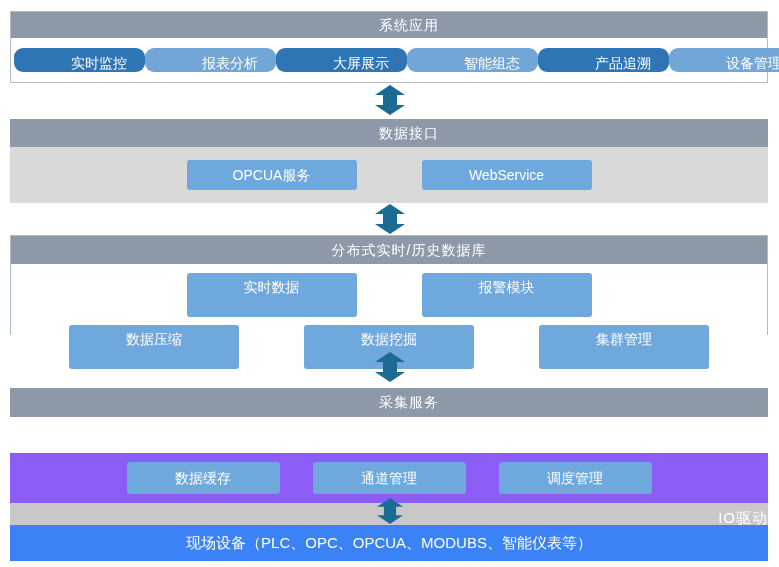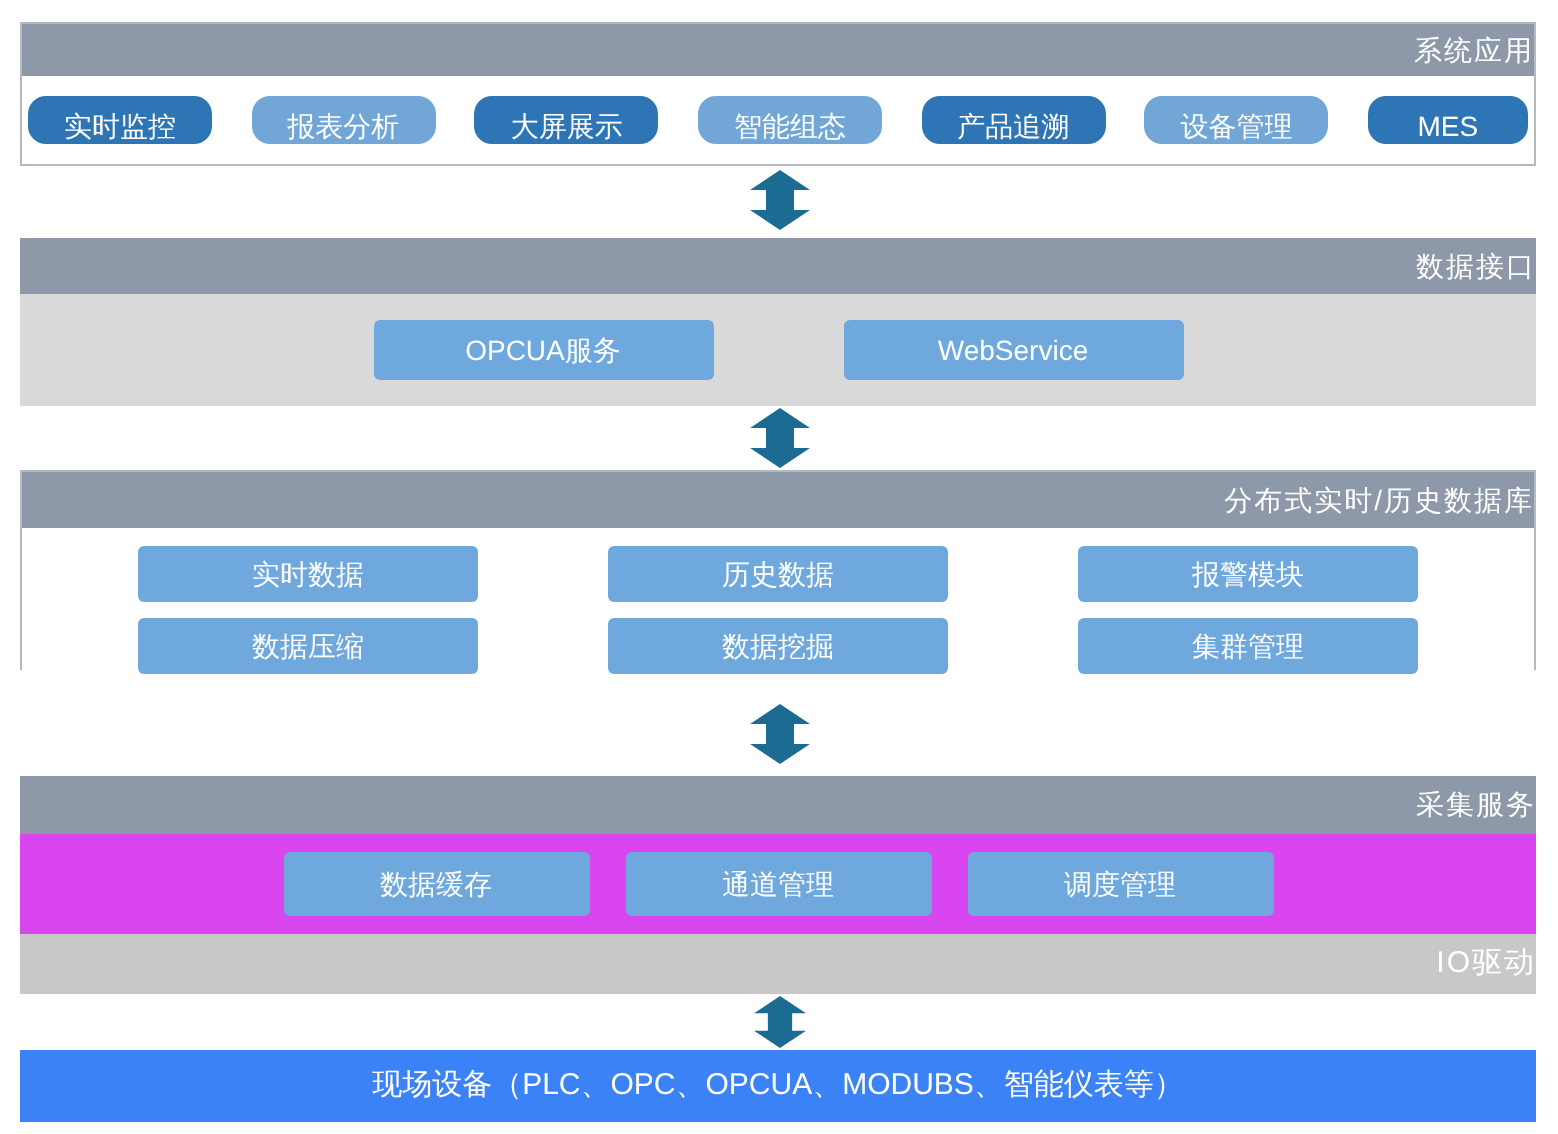--- a/index.html
+++ b/index.html
@@ -4,56 +4,56 @@
 <style>
   html,body{margin:0;padding:0;background:#ffffff;}
   #canvas{
     position:relative;width:779px;height:567px;background:#ffffff;
     font-family:"Liberation Sans","DejaVu Sans",sans-serif;
     overflow:hidden;
   }
   .layer{position:absolute;left:10px;width:758px;box-sizing:border-box;}
   .bordered{border:1px solid #b4bac2;}
   .layer-header{
-    height:28px;line-height:28px;text-align:right;
+    height:28px;line-height:28px;text-align:center;
     background:#8d99a8;color:#ffffff;font-size:14px;letter-spacing:1px;padding-left:40px;
   }
   .layer-body{display:flex;align-items:center;box-sizing:border-box;}
 
   
   #layer-apps{top:11px;height:72px;}
   #layer-apps .layer-header{height:26px;line-height:26px;}
   #layer-apps .layer-body{height:44px;justify-content:space-between;padding:0 3px;background:#ffffff;}
   .pill{
     height:24px;line-height:30px;border-radius:9px;color:#ffffff;
-    font-size:14px;text-align:center;width:92px;flex:0 0 auto;cursor:default;
+    font-size:14px;text-align:center;width:92px;flex:0 0 auto;cursor:default;padding-left:39px;
   }
   .pill.narrow{width:80px;}
   .btn-dark{background:#2e75b6;}
   .btn-light{background:#71a6d6;}
 
   
   #layer-interface{top:119px;height:84px;}
   #layer-interface .layer-body{height:56px;background:#d9d9d9;justify-content:center;gap:65px;}
   .node{
     height:30px;line-height:30px;border-radius:3px;background:#6fa8dc;color:#ffffff;
     font-size:14px;text-align:center;width:170px;flex:0 0 auto;cursor:default;
   }
 
   
   #layer-db{top:235px;height:100px;}
   #layer-db .db-body{background:#ffffff;padding:9px 0 8px 0;}
   .db-row{display:flex;justify-content:center;gap:65px;margin-bottom:8px;}
   .db-row:last-child{margin-bottom:5px;}
-  .db-row .node{height:28px;line-height:28px;}
+  .db-row .node{height:44px;line-height:28px;}
 
   
   #layer-collect{top:388px;height:109px;}
   #layer-collect .layer-header{height:29px;line-height:29px;}
-  #layer-collect .layer-body{height:50px;background:#d946ef;justify-content:center;gap:18px;}
+  #layer-collect .layer-body{height:50px;background:#8b5cf6;justify-content:center;gap:33px;margin-top:36px;}
   #layer-collect .node{width:153px;height:32px;line-height:32px;}
   .io-bar{
     height:30px;line-height:30px;background:#c8c8c8;color:#ffffff;
     text-align:right;font-size:15px;letter-spacing:1px;
   }
 
   
   #device-bar{
     top:525px;height:36px;line-height:36px;background:#3b82f6;color:#ffffff;
     text-align:center;font-size:15px;
@@ -99,21 +99,20 @@
     <svg width="40" height="30" viewBox="0 0 40 30">
         <path d="M20 0 L35 10 H27 V20 H35 L20 30 L5 20 H13 V10 H5 Z" fill="#1c6b93"></path>
       </svg>
   </div>
 
   <section class="layer bordered" id="layer-db">
     <div class="layer-header">分布式实时/历史数据库</div>
     <div class="db-body">
       <div class="db-row">
         <div class="node">实时数据</div>
-        <div class="node">历史数据</div>
         <div class="node">报警模块</div>
       </div>
       <div class="db-row">
         <div class="node">数据压缩</div>
         <div class="node">数据挖掘</div>
         <div class="node">集群管理</div>
       </div>
     </div>
   </section>
 

